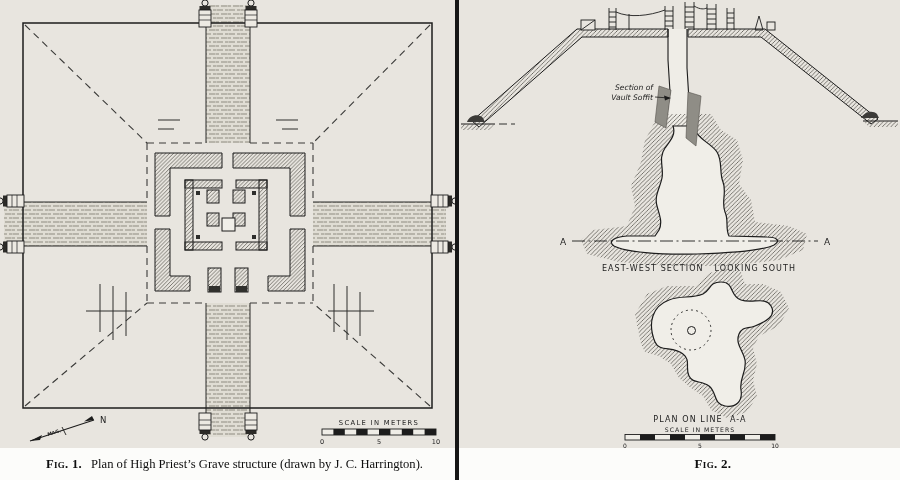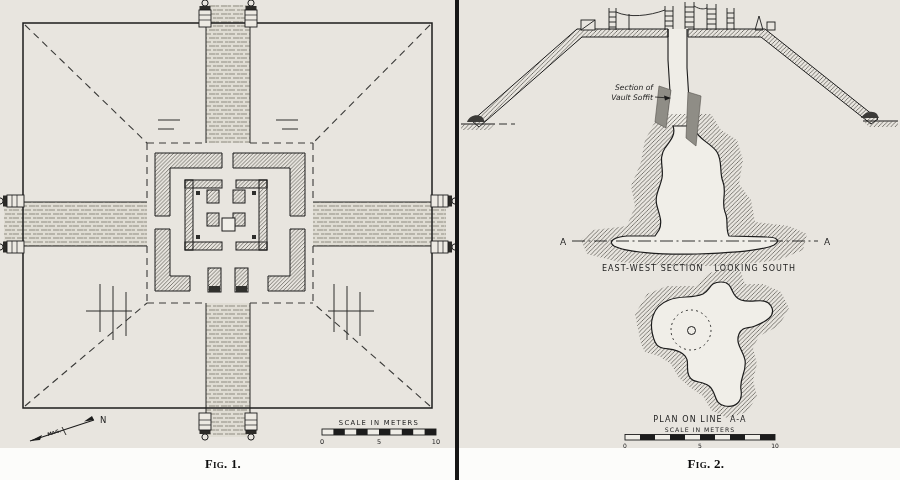--- a/index.html
+++ b/index.html
@@ -18,20 +18,21 @@
     background:#161616;
   }
   .drawing{display:block;}
   .caption{
     position:absolute;left:0;bottom:0;width:100%;height:32px;
     background:#fcfcfa;
     display:flex;align-items:center;justify-content:center;
     white-space:nowrap;
     color:#0e0e0e;
     font-family:"Liberation Serif",serif;
+    padding-left:7px;
   }
   .panel.left  .caption{font-size:12.6px;}
   .panel.right .caption{font-size:13px;}
   .figlabel{font-variant:small-caps;font-weight:bold;margin-right:9px;letter-spacing:.3px;}
   .figtext{font-weight:normal;}
   svg text{fill:#222;}
   .hand{font-family:"DejaVu Sans",sans-serif;}
 </style>
 </head>
 <body>
@@ -155,20 +156,21 @@
           <rect x="424.6" y="429" width="11.4" height="6" fill="#1c1c1c"></rect>
         </g>
         <text class="hand" x="322" y="444" font-size="6.5" text-anchor="middle" fill="#333">0</text>
         <text class="hand" x="379" y="444" font-size="6.5" text-anchor="middle" fill="#333">5</text>
         <text class="hand" x="436" y="444" font-size="6.5" text-anchor="middle" fill="#333">10</text>
       </g>
     </svg>
 
     <div class="caption">
       <span class="figlabel">Fig. 1.</span>
+      <span class="figtext">Plan of High Priest’s Grave structure (drawn by J. C. Harrington).</span>
     </div>
   </section>
 
   <div class="divider"></div>
 
   <section class="panel right">
     <svg class="drawing" width="441" height="448" viewBox="0 0 441 448">
       <defs>
         <pattern id="f2hatch" width="4.2" height="4.2" patternUnits="userSpaceOnUse">
           <path d="M-1,1 L1,-1 M0,4.2 L4.2,0 M3.2,5.2 L5.2,3.2" stroke="#5f5d56" stroke-width="0.8" fill="none"></path>

